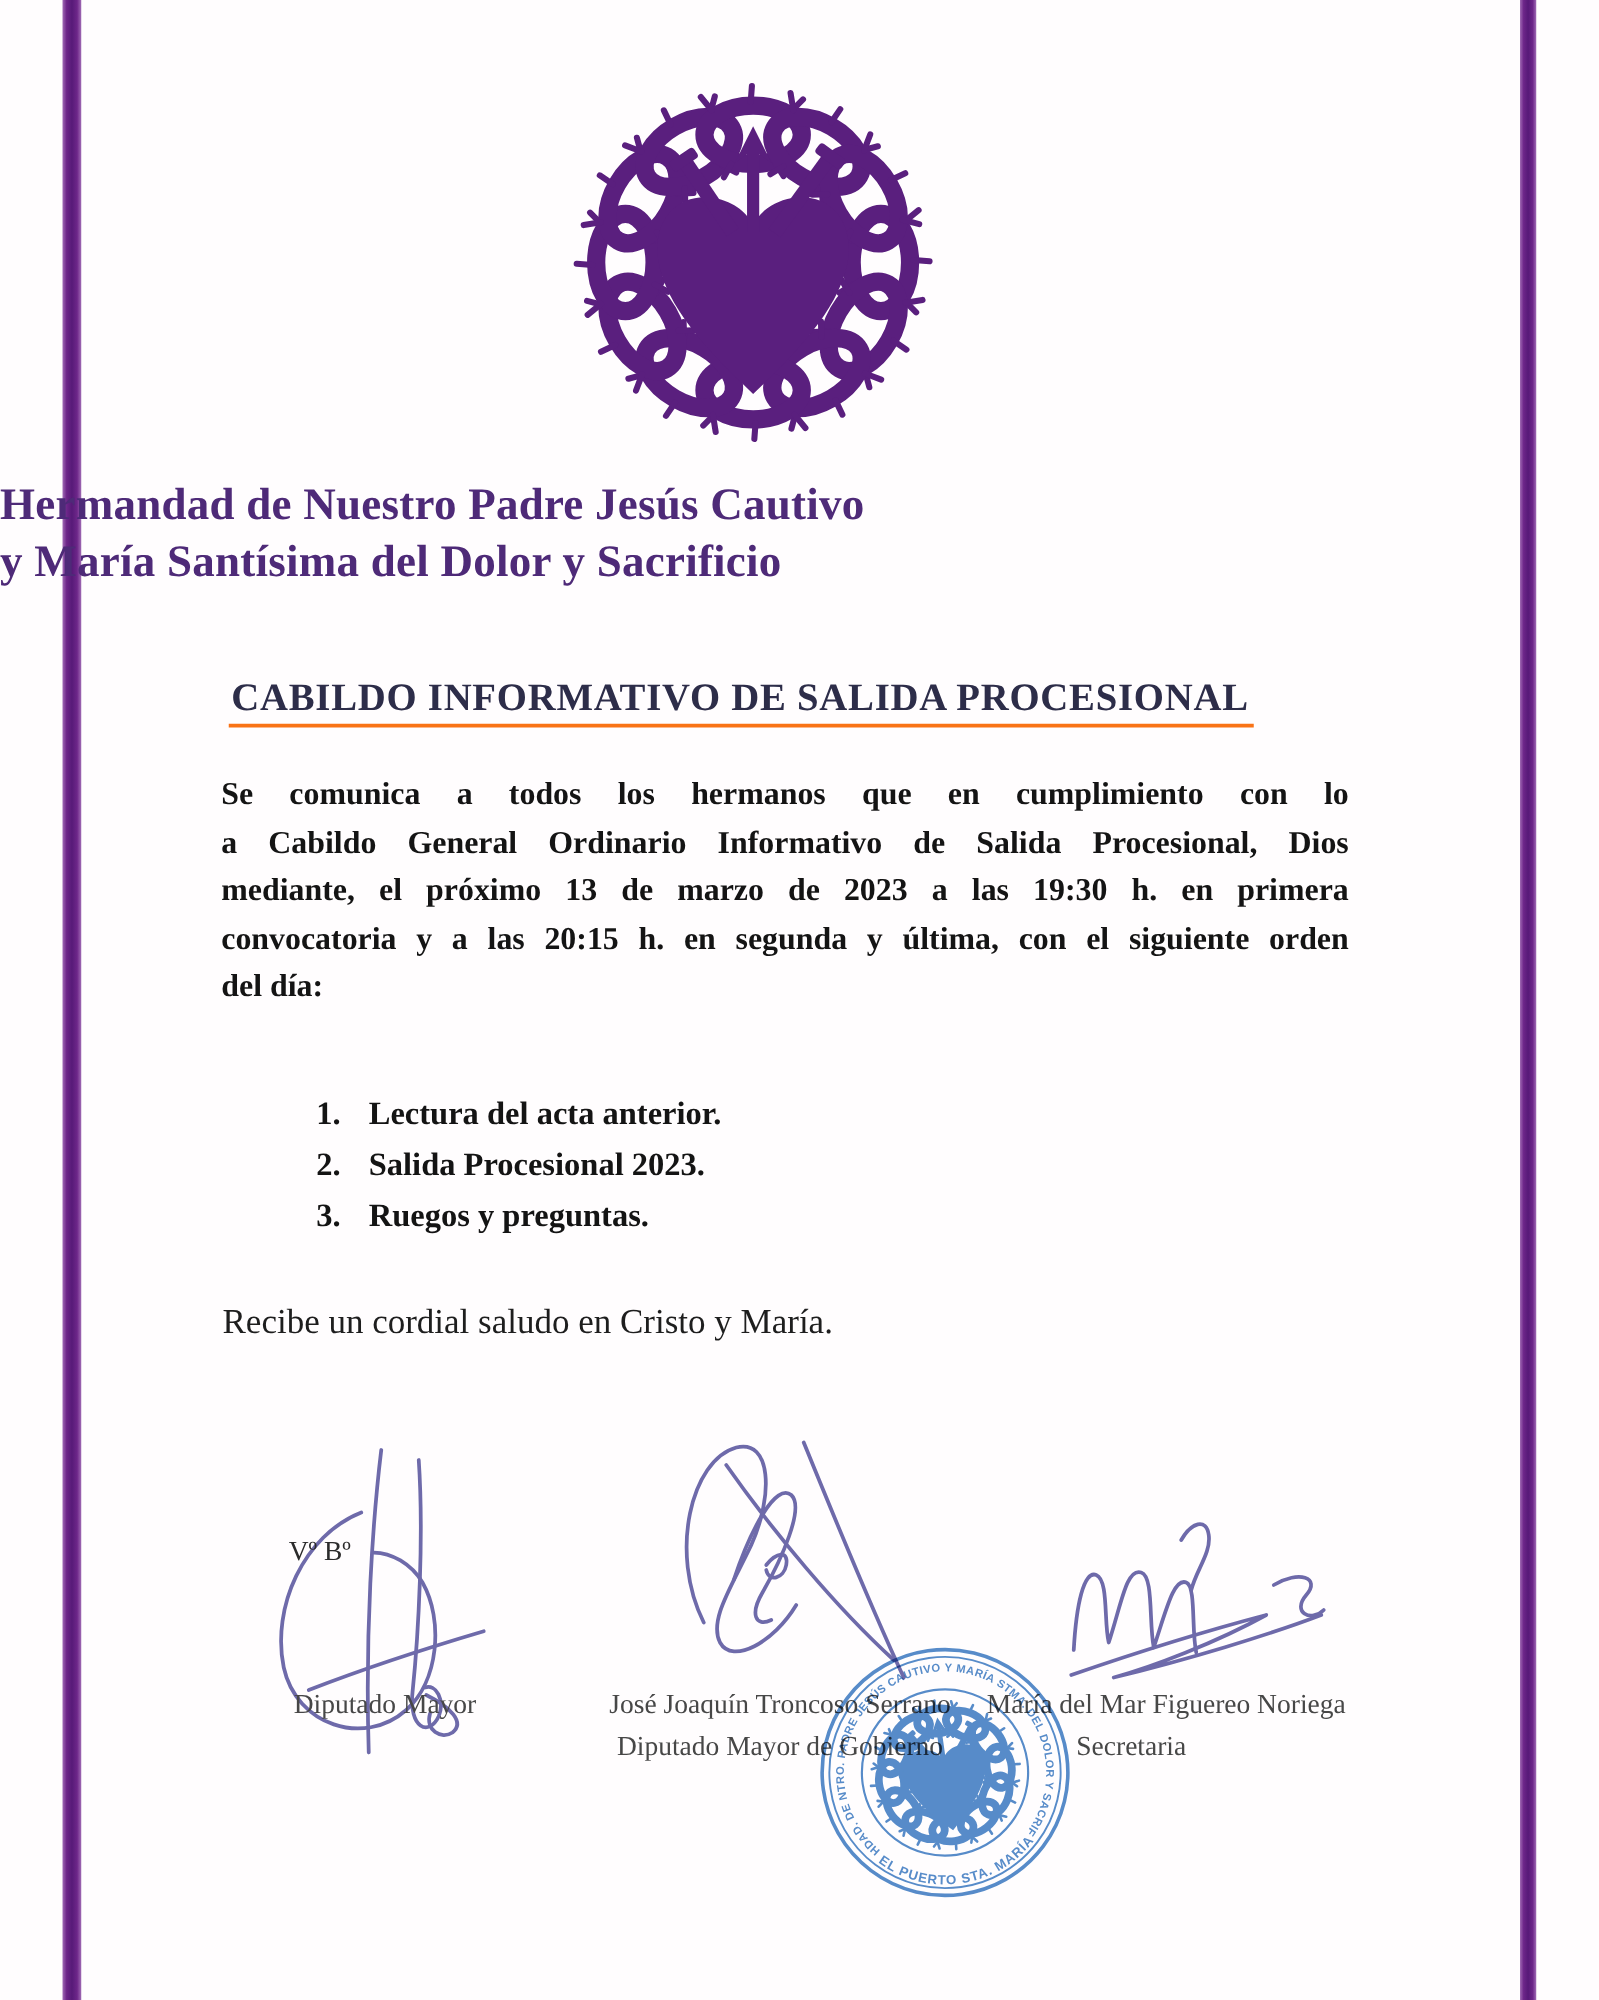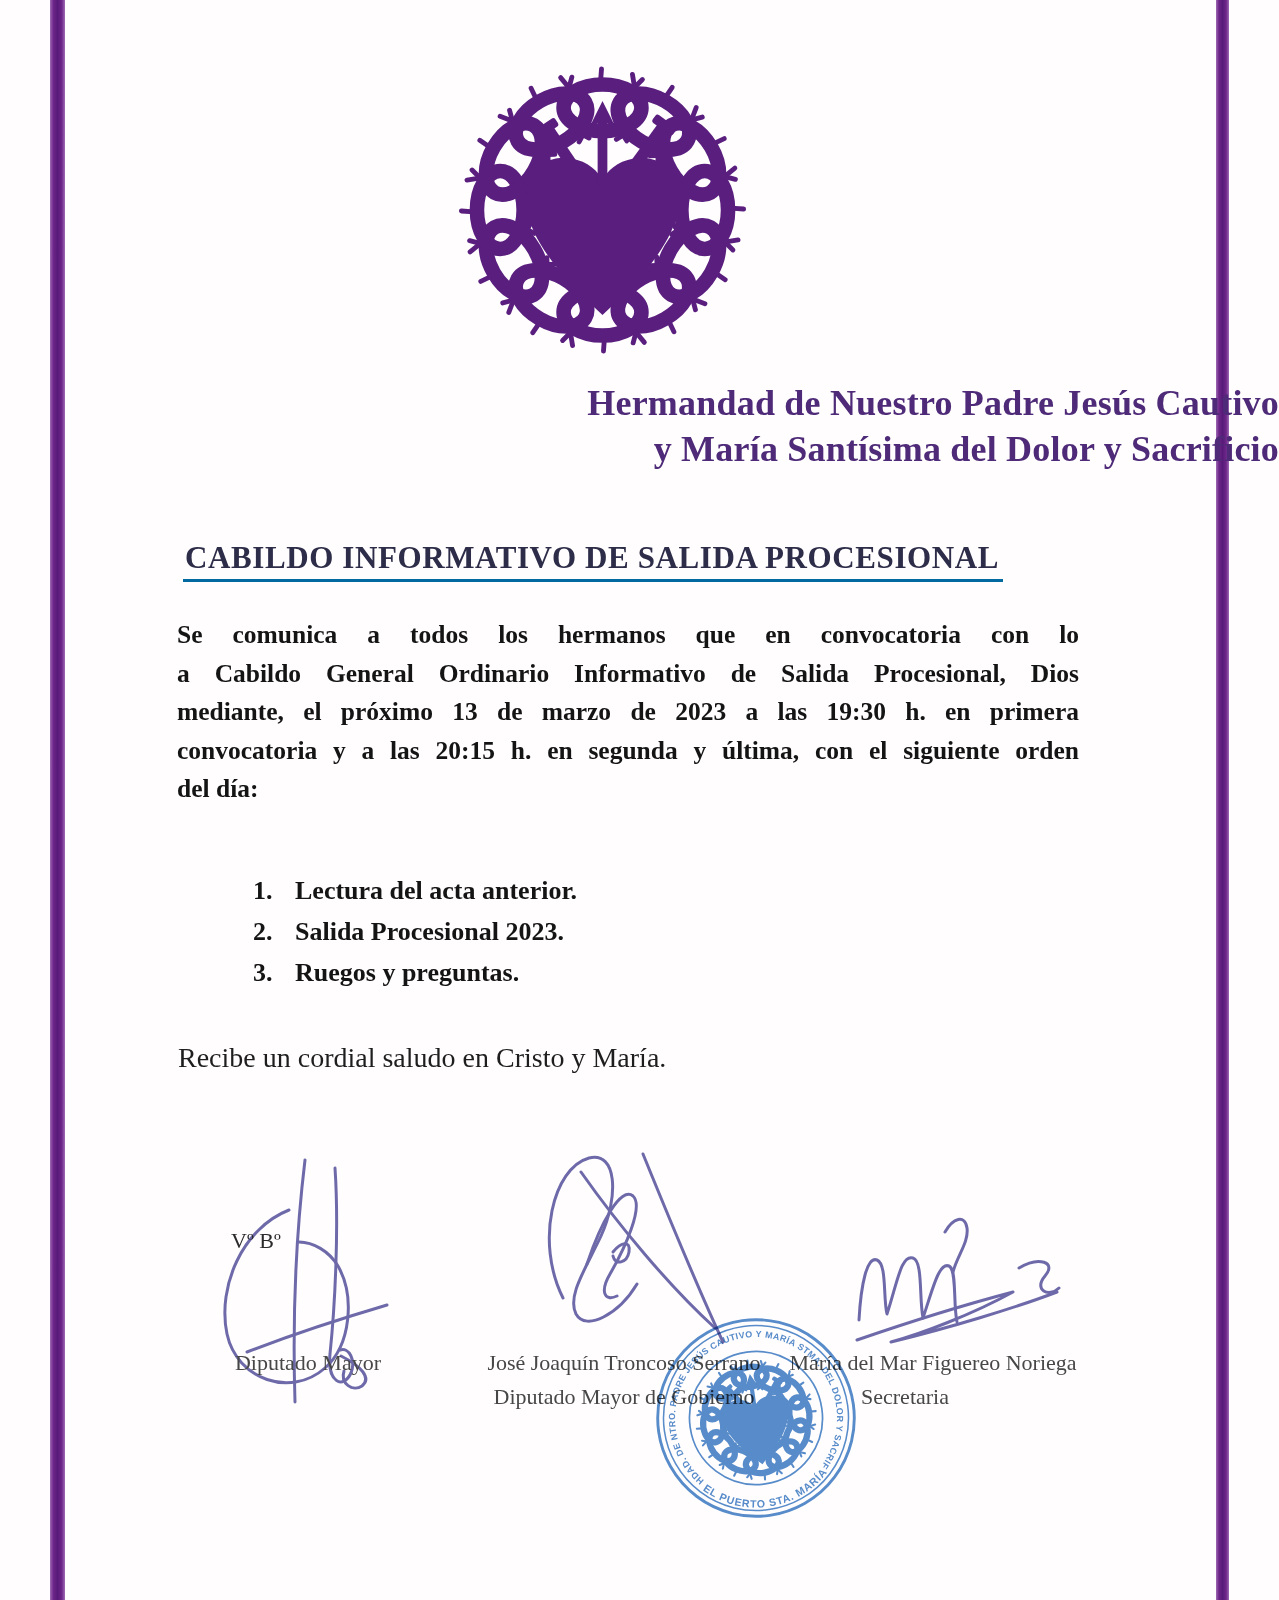--- a/index.html
+++ b/index.html
@@ -13,26 +13,26 @@
   .page{position:relative;width:1279px;height:1600px;background:#fffdfe;overflow:hidden;
         font-family:"Liberation Serif",serif;}
   .stripe{position:absolute;top:0;height:1600px;}
   .stripe.left{left:50px;width:15px;
     background:linear-gradient(90deg,#a06ab4,var(--border-purple) 22%,#571a78 50%,var(--border-purple) 78%,#a06ab4);}
   .stripe.right{left:1216px;width:13px;
     background:linear-gradient(90deg,#a06ab4,var(--border-purple) 22%,#571a78 50%,var(--border-purple) 78%,#a06ab4);}
 
   .emblem-svg{position:absolute;left:455px;top:64px;width:295px;height:292px;color:var(--emblem-purple);}
 
-  .org-name{position:absolute;left:0;top:380px;width:1279px;text-align:right;
+  .org-name{position:absolute;left:0;top:380px;width:1279px;text-align:left;
     color:var(--title-purple);font-weight:bold;font-size:36px;line-height:46px;letter-spacing:.2px;}
 
   .doc-heading{position:absolute;left:183px;top:540px;font-weight:bold;font-size:31px;
     color:#2d2d49;letter-spacing:.6px;}
-  .doc-heading .ul{display:inline-block;border-bottom:3px solid #0369a1;padding:0 4px 3px 2px;}
+  .doc-heading .ul{display:inline-block;border-bottom:3px solid #f97316;padding:0 4px 3px 2px;}
 
   .body-par{position:absolute;left:177px;top:616px;width:902px;color:#141414;
     font-weight:bold;font-size:25.5px;line-height:38.6px;}
   .body-par .line{text-align:justify;text-align-last:justify;}
   .body-par .line.last{text-align-last:left;}
 
   .agenda{position:absolute;left:253px;top:870px;color:#141414;font-weight:bold;font-size:26px;}
   .agenda-item{display:flex;line-height:41px;}
   .agenda-item .num{width:34px;}
   .agenda-item .txt{margin-left:8px;}
@@ -109,21 +109,21 @@
   <div class="org-name">
     <div>Hermandad de Nuestro Padre Jesús Cautivo</div>
     <div>y María Santísima del Dolor y Sacrificio</div>
   </div>
 
   <div class="doc-heading">
     <span class="ul">CABILDO INFORMATIVO DE SALIDA PROCESIONAL</span>
   </div>
 
   <div class="body-par">
-    <div class="line">Se comunica a todos los hermanos que en convocatoria con lo</div>
+    <div class="line">Se comunica a todos los hermanos que en cumplimiento con lo</div>
     <div class="line">a Cabildo General Ordinario Informativo de Salida Procesional, Dios</div>
     <div class="line">mediante, el próximo 13 de marzo de 2023 a las 19:30 h. en primera</div>
     <div class="line">convocatoria y a las 20:15 h. en segunda y última, con el siguiente orden</div>
     <div class="line last">del día:</div>
   </div>
 
   <div class="agenda">
     <div class="agenda-item">
       <span class="num">1.</span>
       <span class="txt">Lectura del acta anterior.</span>

